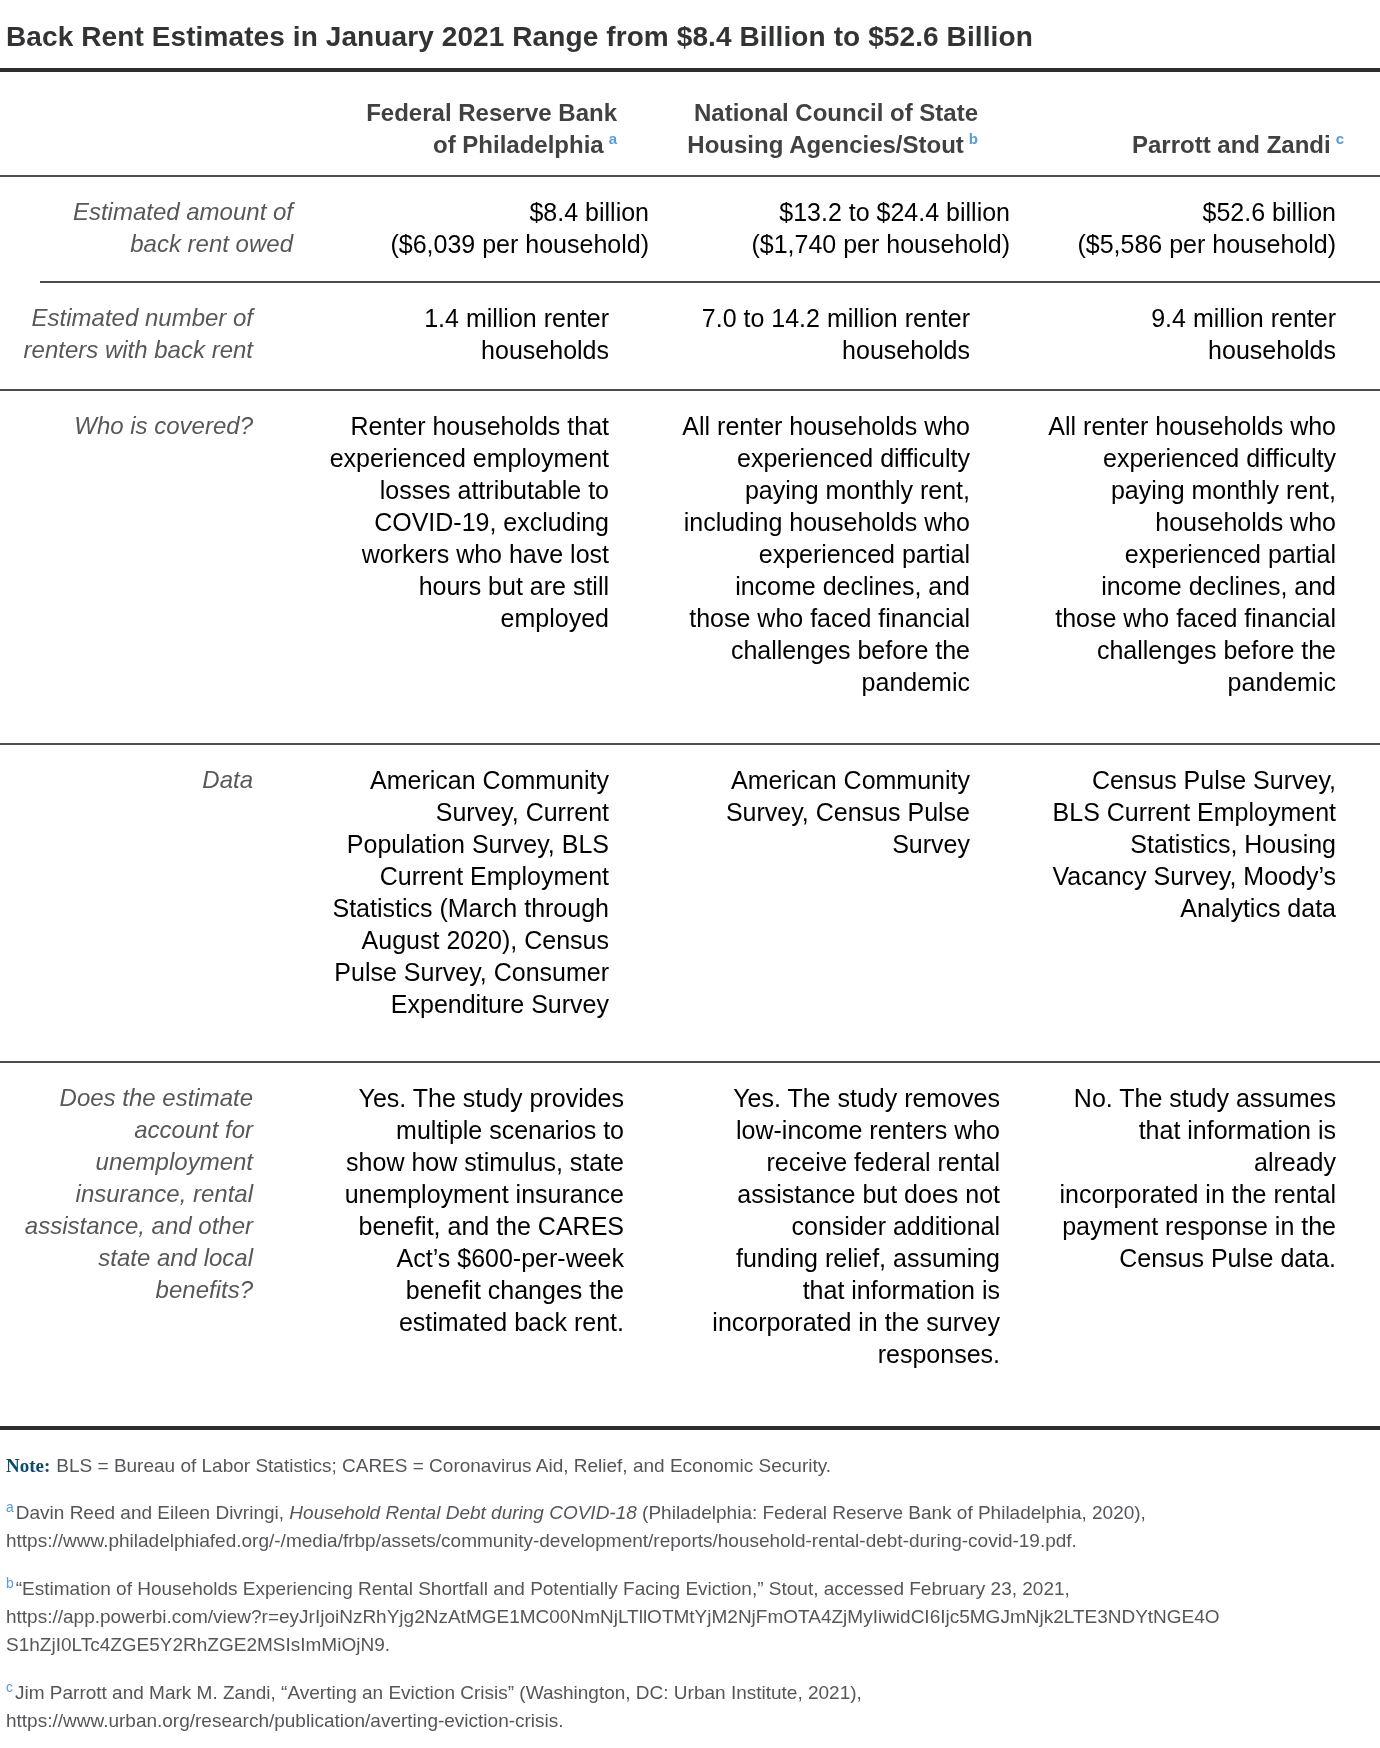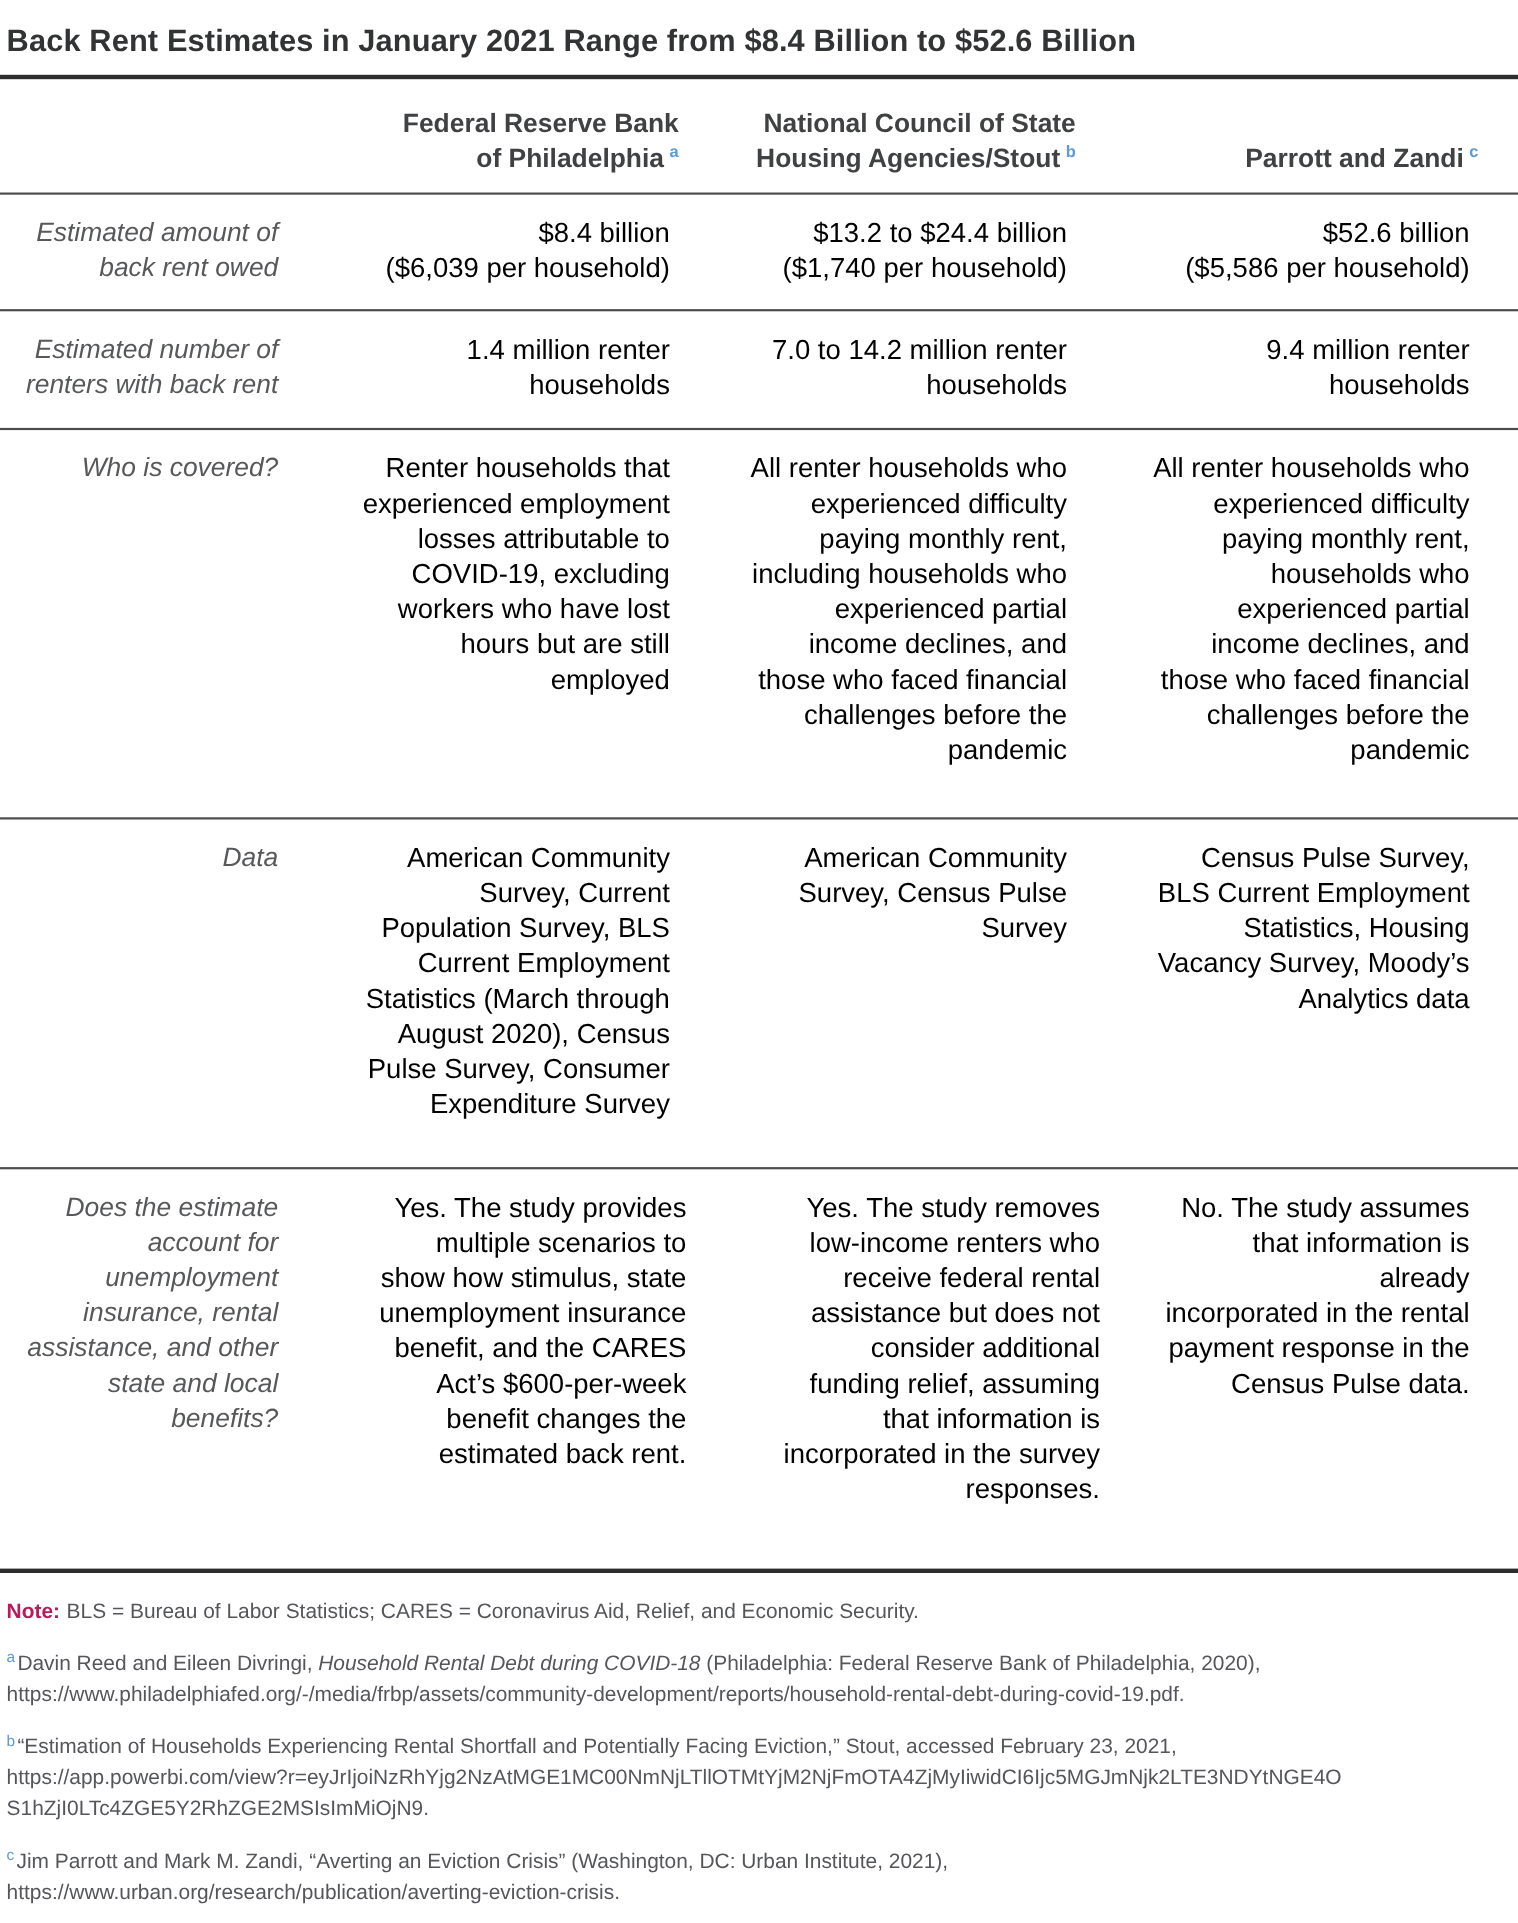--- a/index.html
+++ b/index.html
@@ -54,38 +54,38 @@
     padding-right: 36px;
   }
   .label-cell {
     font-style: italic;
     font-size: 24px;
     padding-left: 6px;
     padding-right: 36px;
     color: #57585a;
   }
 
-  .row-amount  { min-height: 106px; }
+  .row-amount  { min-height: 106px; margin-left: 40px; }
   .row-renters { min-height: 108px; }
   .row-covered { min-height: 354px; }
   .row-data    { min-height: 318px; }
   .row-benefits{ min-height: 367px; }
 
   sup.fn-ref {
     color: #5a9bd8;
     font-size: 15px;
     font-weight: bold;
     margin-left: 5px;
     line-height: 0;
     vertical-align: 9px;
   }
 
   .notes { padding: 0 6px; font-size: 19px; line-height: 27px; color: #55565a; }
   .note-line { margin: 22px 0 0 0; }
-  .note-label { font-weight: bold; color: #be185d; margin-right: 6px; }
+  .note-label { font-weight: bold; color: #0c4a6e; margin-right: 6px; font-family: Liberation Serif, serif; }
 
   .footnote { margin: 20px 0 0 0; line-height: 28px; }
   .footnote sup.fn-ref { font-weight: normal; font-size: 14px; margin-left: 0; margin-right: 2px; vertical-align: 7px; }
   .footnote .src-title { font-style: italic; }
   .url-block { display: block; word-break: break-all; }
 </style>
 </head>
 <body>
 
 <div class="page">

